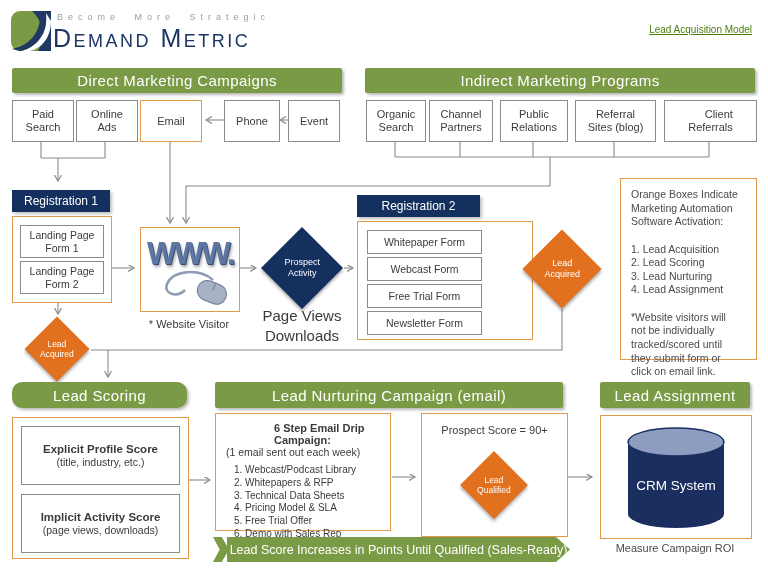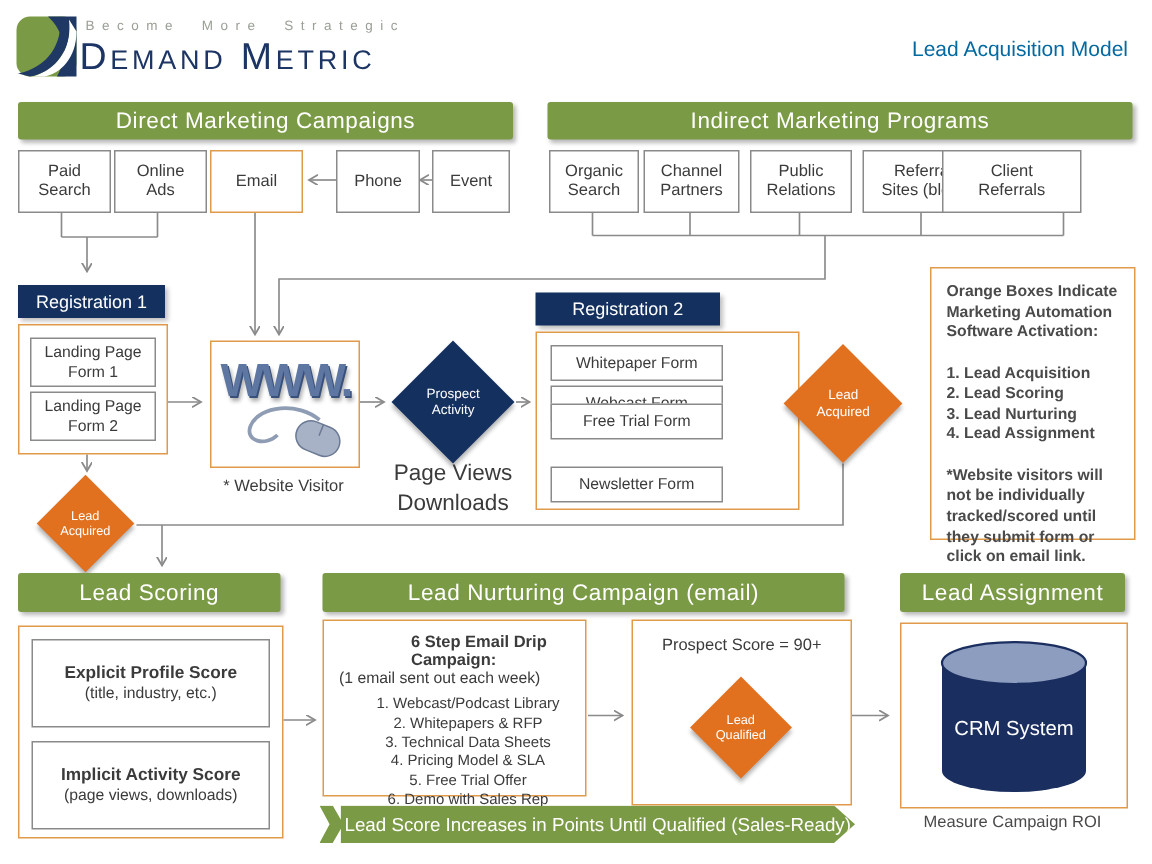--- a/index.html
+++ b/index.html
@@ -37,21 +37,21 @@
 <div id="canvas">
 
   <svg class="abs" style="left:10px;top:9px" width="42" height="44" viewBox="0 0 42 44">
     <rect x="1" y="2" width="40" height="40" rx="9" fill="#7b9a45"></rect>
     <path d="M41,2 H22 C33,12 36,28 28,42 H41 Z" fill="#1f3864"></path>
     <path d="M12,42 C30,36 38,22 36,4 L41,12 C41,30 30,40 20,42 Z" fill="#ffffff"></path>
     <path d="M2,40 C22,36 32,20 30,2 L36,8 C37,27 24,40 10,42 Z" fill="#1f3864"></path>
   </svg>
   <div class="abs" style="left:57px;top:12px;font-size:9px;letter-spacing:5px;word-spacing:7px;color:#9aa096;">Become More Strategic</div>
   <div class="abs" style="left:53px;top:24px;font-variant:small-caps;font-size:25px;letter-spacing:2.5px;color:#1c3564;font-weight:500;">Demand Metric</div>
-  <div class="abs" style="right:16px;top:24px;font-size:14px;color:#0369a1;">Lead Acquisition Model</div>
+  <div class="abs" style="right:16px;top:24px;font-size:10px;color:#4d7c0f;text-decoration:underline;">Lead Acquisition Model</div>
 
   <svg class="abs" style="left:0;top:0" width="768" height="576" viewBox="0 0 768 576">
     <defs>
       <marker id="arr" markerWidth="9" markerHeight="9" refX="6" refY="3.5" orient="auto" markerUnits="userSpaceOnUse">
         <path d="M0,0 L6,3.5 L0,7" fill="none" stroke="#8a8a8a" stroke-width="1.2"></path>
       </marker>
     </defs>
     <g stroke="#8a8a8a" stroke-width="1.1" fill="none">
       <path d="M41,140 V158 M105,140 V158 M41,158 H105"></path>
       <path d="M58,158 V181" marker-end="url(#arr)"></path>
@@ -85,21 +85,21 @@
   <div class="abs wbox center pre" style="left:288px;top:100px;width:50px;height:40px;text-align:center;">Event</div>
 
   <div class="abs wbox center pre" style="left:366px;top:100px;width:58px;height:40px;">Organic
 Search</div>
   <div class="abs wbox center pre" style="left:429px;top:100px;width:62px;height:40px;">Channel
 Partners</div>
   <div class="abs wbox center pre" style="left:500px;top:100px;width:66px;height:40px;">Public
 Relations</div>
   <div class="abs wbox center pre" style="left:575px;top:100px;width:79px;height:40px;">Referral
 Sites (blog)</div>
-  <div class="abs wbox center pre" style="left:628px;top:100px;width:91px;height:40px;">Client
+  <div class="abs wbox center pre" style="left:664px;top:100px;width:91px;height:40px;text-align:right;">Client
 Referrals</div>
 
   <div class="abs nbar center" style="left:12px;top:190px;width:98px;height:22px;">Registration 1</div>
   <div class="abs obox" style="left:12px;top:216px;width:98px;height:85px;">
     <div class="abs wbox center pre" style="left:7px;top:8px;width:82px;height:31px;font-size:10.5px;">Landing Page
 Form 1</div>
     <div class="abs wbox center pre" style="left:7px;top:44px;width:82px;height:31px;font-size:10.5px;">Landing Page
 Form 2</div>
   </div>
 
@@ -124,65 +124,65 @@
     <span>Prospect
 Activity</span>
   </div>
   <div class="abs center smalltxt pre" style="left:258px;top:306px;width:88px;font-size:15px;line-height:1.3;">Page Views
 Downloads</div>
 
   <div class="abs nbar center" style="left:357px;top:195px;width:123px;height:22px;">Registration 2</div>
   <div class="abs obox" style="left:357px;top:221px;width:131px;height:117px;padding-left:43px;">
     <div class="abs wbox center" style="left:9px;top:8px;width:113px;height:22px;font-size:10.5px;">Whitepaper Form</div>
     <div class="abs wbox center" style="left:9px;top:35px;width:113px;height:22px;font-size:10.5px;">Webcast Form</div>
-    <div class="abs wbox center" style="left:9px;top:47px;width:113px;height:22px;font-size:10.5px;">Free Trial Form</div>
+    <div class="abs wbox center" style="left:9px;top:62px;width:113px;height:22px;font-size:10.5px;">Free Trial Form</div>
     <div class="abs wbox center" style="left:9px;top:89px;width:113px;height:22px;font-size:10.5px;">Newsletter Form</div>
   </div>
 
   <div class="abs diamond orange center" style="left:534px;top:241px;width:56px;height:56px;">
     <span>Lead
 Acquired</span>
   </div>
 
-  <div class="abs obox note pre" style="left:620px;top:178px;width:137px;height:182px;box-sizing:border-box;font-weight:bold;">Orange Boxes Indicate
+  <div class="abs obox note pre" style="left:620px;top:178px;width:137px;height:182px;box-sizing:border-box;">Orange Boxes Indicate
 Marketing Automation
 Software Activation:
 
 1. Lead Acquisition
 2. Lead Scoring
 3. Lead Nurturing
 4. Lead Assignment
 
 *Website visitors will
 not be individually
 tracked/scored until
 they submit form or
 click on email link.</div>
 
-  <div class="abs gbar center" style="left:12px;top:382px;width:175px;height:26px;">Lead Scoring</div>
+  <div class="abs gbar center" style="left:12px;top:382px;width:175px;height:26px;border-radius:10px;">Lead Scoring</div>
   <div class="abs obox" style="left:12px;top:417px;width:175px;height:140px;">
     <div class="abs wbox" style="left:8px;top:8px;width:157px;height:57px;">
       <div class="center" style="flex-direction:column;width:100%;height:100%;">
         <div style="font-weight:bold;font-size:11.5px;">Explicit Profile Score</div>
         <div style="font-size:10.5px;">(title, industry, etc.)</div>
       </div>
     </div>
     <div class="abs wbox" style="left:8px;top:76px;width:157px;height:57px;">
       <div class="center" style="flex-direction:column;width:100%;height:100%;">
         <div style="font-weight:bold;font-size:11.5px;">Implicit Activity Score</div>
         <div style="font-size:10.5px;">(page views, downloads)</div>
       </div>
     </div>
   </div>
 
   <div class="abs gbar center" style="left:215px;top:382px;width:348px;height:26px;">Lead Nurturing Campaign (email)</div>
   <div class="abs obox" style="left:215px;top:413px;width:176px;height:118px;box-sizing:border-box;padding:8px 0 0 10px;">
     <div style="font-weight:bold;font-size:11px;padding-left:48px;">6 Step Email Drip Campaign:</div>
     <div style="font-size:10.5px;">(1 email sent out each week)</div>
-    <div class="pre" style="font-size:10px;line-height:1.28;margin-top:6px;margin-left:8px;text-align:center;">1. Webcast/Podcast Library
+    <div class="pre" style="font-size:10px;line-height:1.28;margin-top:6px;margin-left:8px;">1. Webcast/Podcast Library
 2. Whitepapers &amp; RFP
 3. Technical Data Sheets
 4. Pricing Model &amp; SLA
 5. Free Trial Offer
 6. Demo with Sales Rep</div>
   </div>
   <div class="abs obox" style="left:421px;top:413px;width:145px;height:122px;">
     <div class="abs center" style="left:0;top:10px;width:100%;font-size:11px;">Prospect Score = 90+</div>
     <div class="abs diamond orange center" style="left:48px;top:47px;width:48px;height:48px;">
       <span style="font-size:8.5px;">Lead

